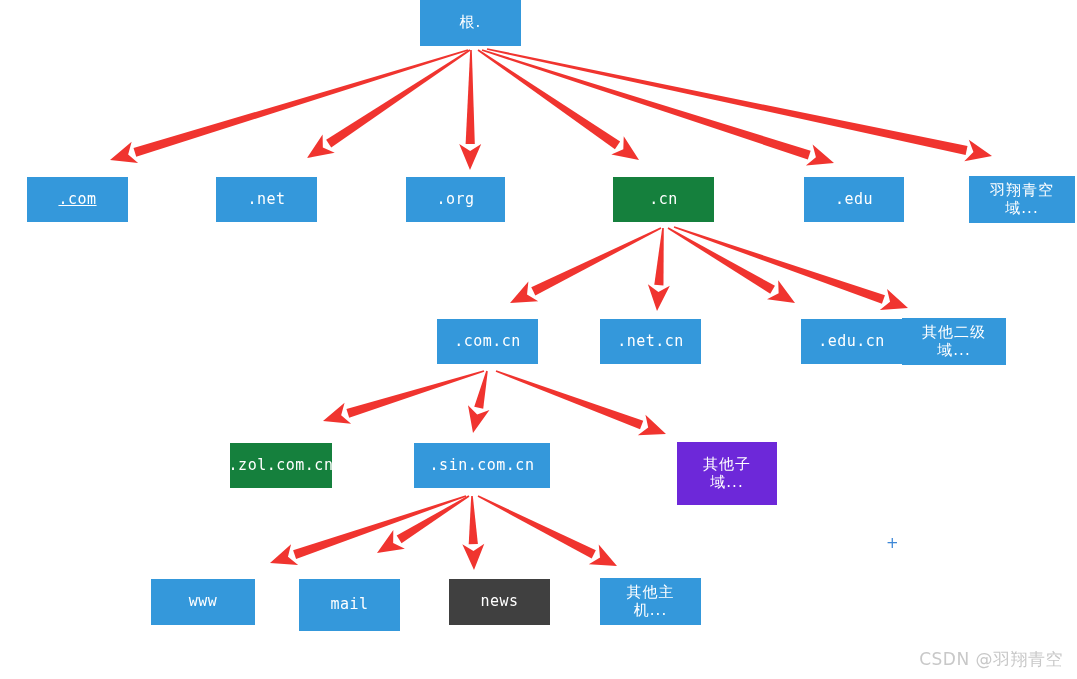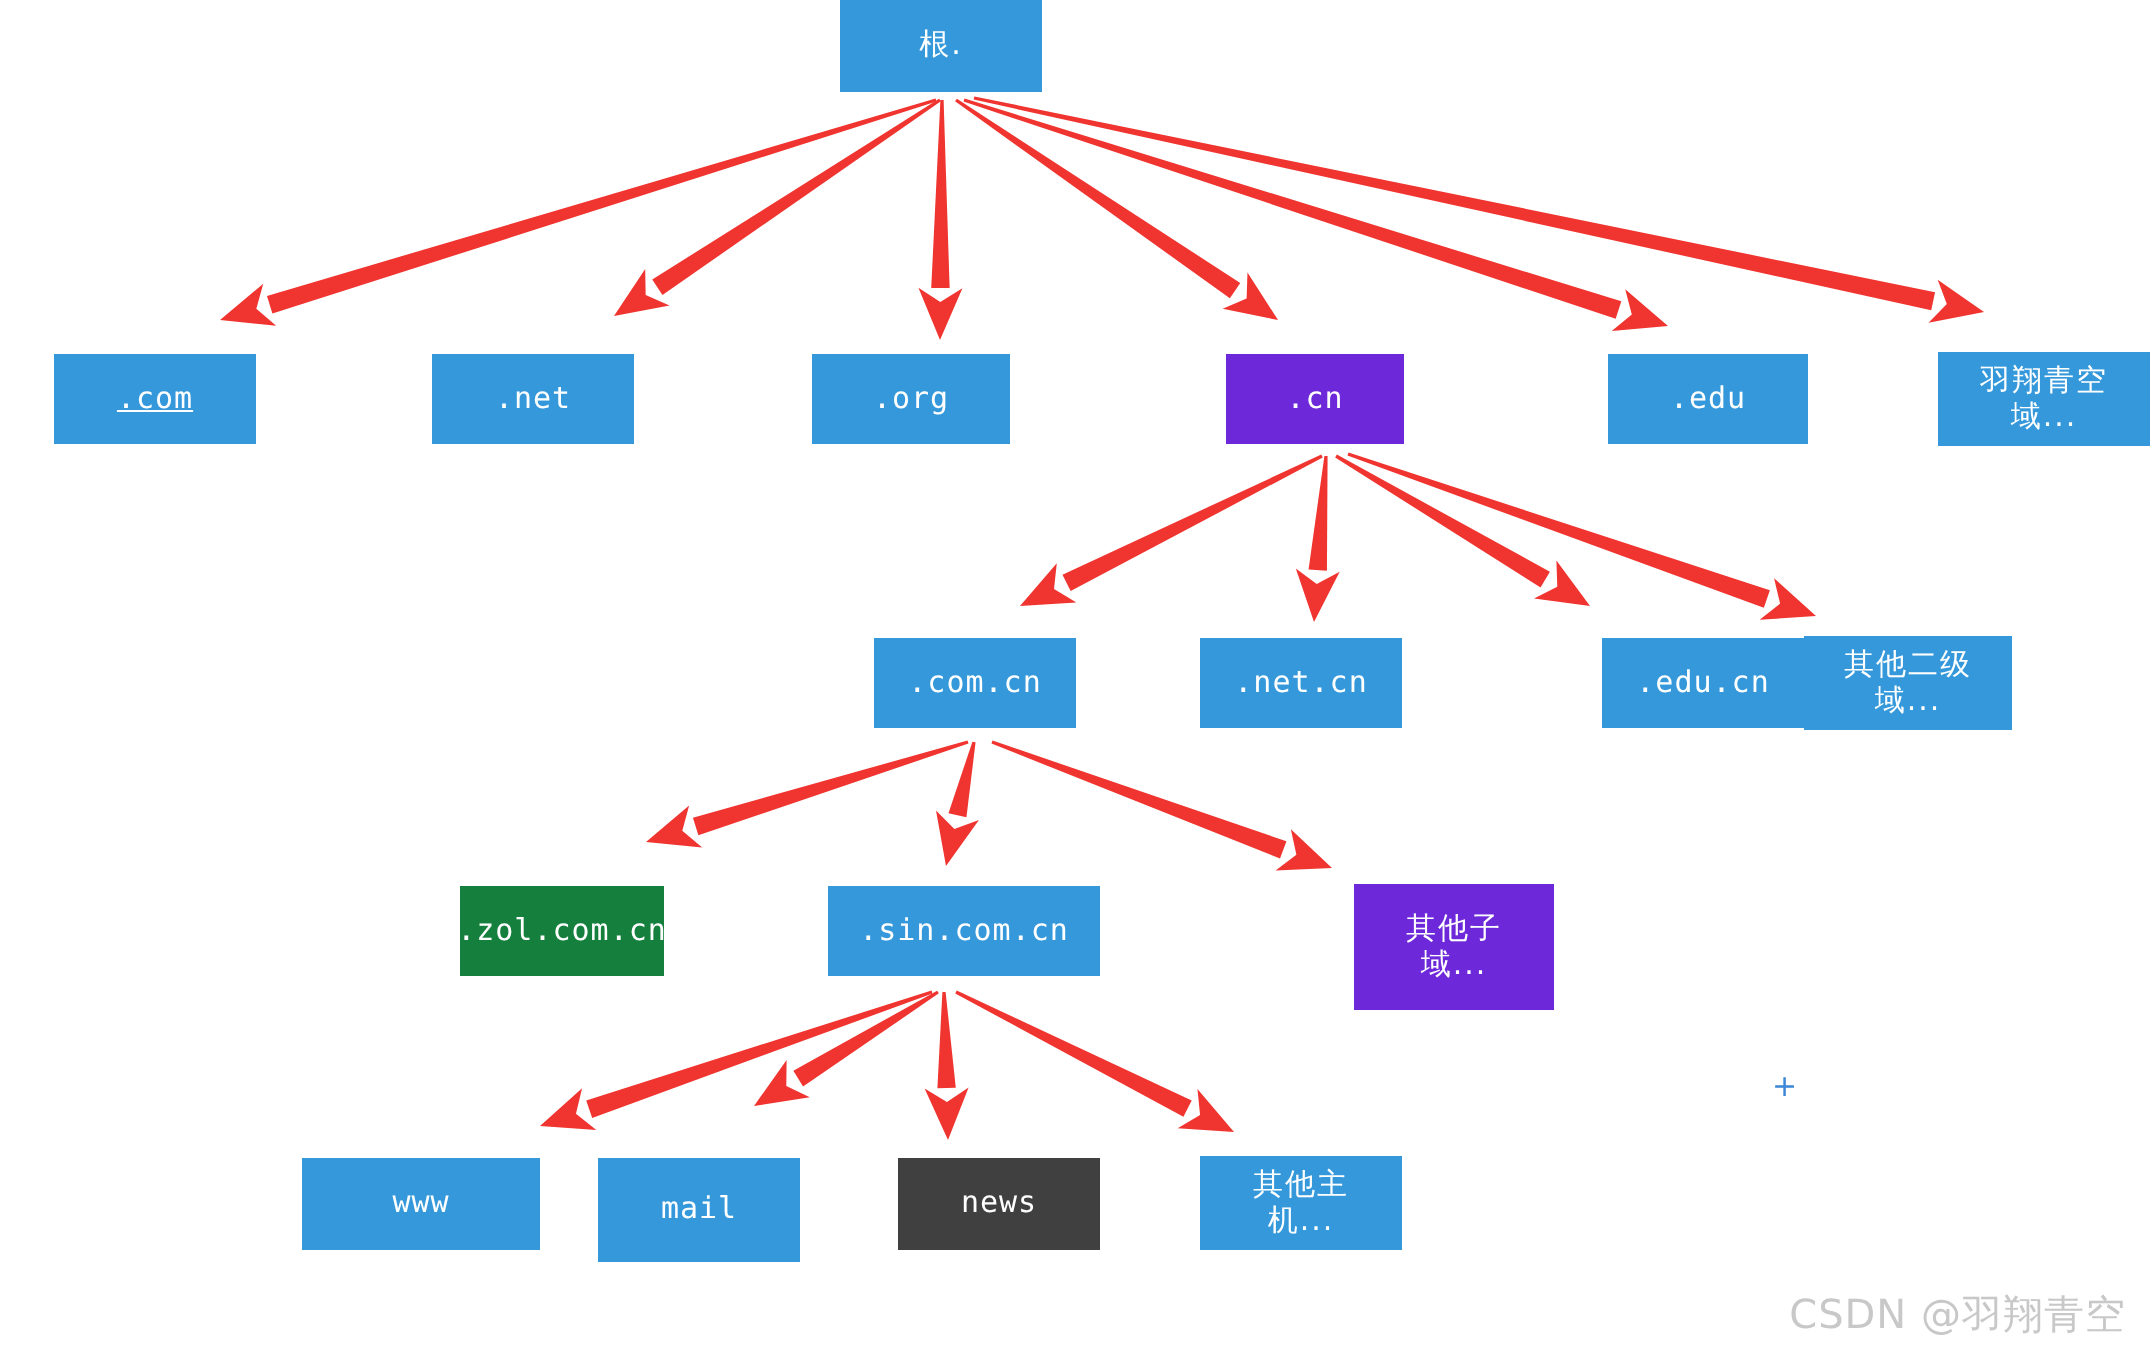--- a/index.html
+++ b/index.html
@@ -56,21 +56,21 @@
     font-size: 15px;
     line-height: 1;
     z-index: 2;
   }
   .watermark {
     position: absolute;
     right: 14px;
     bottom: 8px;
     color: #c8c8c8;
     font-family: "DejaVu Sans", "Liberation Sans", sans-serif;
-    font-size: 20px;
+    font-size: 17px;
     letter-spacing: 0.5px;
     z-index: 4;
   }
 </style>
 </head>
 <body>
 
 <div id="canvas">
 
   <svg id="arrow-layer" viewBox="0 0 1077 679" width="1077" height="679">
@@ -142,34 +142,34 @@
         <polygon points="477.6401744547404,496.7145107255869 591.7094045331846,558.4141064511884 595.8473983036697,550.1972331069396 478.3598255452596,495.2854892744131" fill="#f0342f"></polygon>
         <polygon points="617,566 588.8308001711081,564.1301922558833 600.0303702673122,557.4541433000852 598.7260026657463,544.4811473022447" fill="#f0342f"></polygon>
       </g>
     </svg>
 
   <div id="node-layer">
       <div class="node cjk" style="left: 420px; top: 0px; width: 101px; height: 46px; background: rgb(52, 152, 219);">根.</div>
       <div class="node mono" style="left: 27px; top: 177px; width: 101px; height: 45px; background: rgb(52, 152, 219); text-decoration: underline;">.com</div>
       <div class="node mono" style="left: 216px; top: 177px; width: 101px; height: 45px; background: rgb(52, 152, 219);">.net</div>
       <div class="node mono" style="left: 406px; top: 177px; width: 99px; height: 45px; background: rgb(52, 152, 219);">.org</div>
-      <div class="node mono" style="left: 613px; top: 177px; width: 89px; height: 45px; background: #6d28d9;">.cn</div>
+      <div class="node mono" style="left: 613px; top: 177px; width: 101px; height: 45px; background: #15803d;">.cn</div>
       <div class="node mono" style="left: 804px; top: 177px; width: 100px; height: 45px; background: rgb(52, 152, 219);">.edu</div>
       <div class="node cjk" style="left: 969px; top: 176px; width: 106px; height: 47px; background: rgb(52, 152, 219);">羽翔青空
 域...</div>
       <div class="node mono" style="left: 437px; top: 319px; width: 101px; height: 45px; background: rgb(52, 152, 219);">.com.cn</div>
       <div class="node mono" style="left: 600px; top: 319px; width: 101px; height: 45px; background: rgb(52, 152, 219);">.net.cn</div>
       <div class="node mono" style="left: 762px; top: 319px; width: 101px; height: 45px; background: rgb(52, 152, 219); margin-left: 39px;">.edu.cn</div>
       <div class="node cjk" style="left: 902px; top: 318px; width: 104px; height: 47px; background: rgb(52, 152, 219);">其他二级
 域...</div>
       <div class="node mono" style="left: 230px; top: 443px; width: 102px; height: 45px; background: #15803d;">.zol.com.cn</div>
       <div class="node mono" style="left: 414px; top: 443px; width: 136px; height: 45px; background: rgb(52, 152, 219);">.sin.com.cn</div>
       <div class="node cjk" style="left: 659px; top: 442px; width: 100px; height: 63px; background: #6d28d9; margin-left: 18px;">其他子
 域...</div>
-      <div class="node mono" style="left: 151px; top: 579px; width: 119px; height: 46px; background: rgb(52, 152, 219);">www</div>
+      <div class="node mono" style="left: 151px; top: 579px; width: 104px; height: 46px; background: rgb(52, 152, 219);">www</div>
       <div class="node mono" style="left: 299px; top: 579px; width: 101px; height: 52px; background: rgb(52, 152, 219);">mail</div>
       <div class="node mono" style="left: 449px; top: 579px; width: 101px; height: 46px; background: #404040;">news</div>
       <div class="node cjk" style="left: 600px; top: 578px; width: 101px; height: 47px; background: rgb(52, 152, 219);">其他主
 机...</div>
     </div>
 
   <div class="plus-marker" style="left:886px; top:536px;">+</div>
 
   <div class="watermark">CSDN @羽翔青空</div>
 </div>

